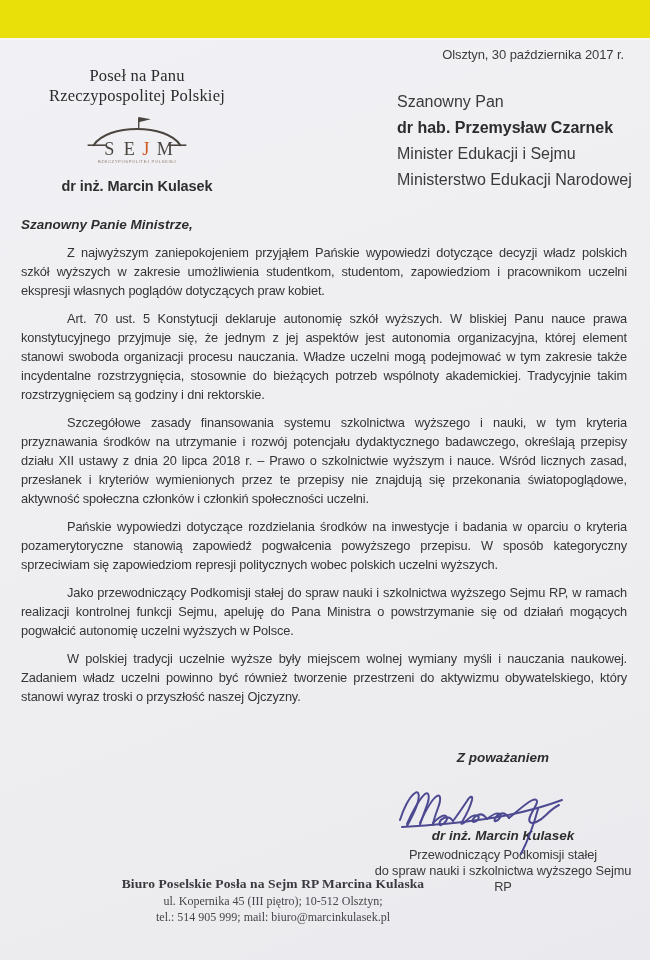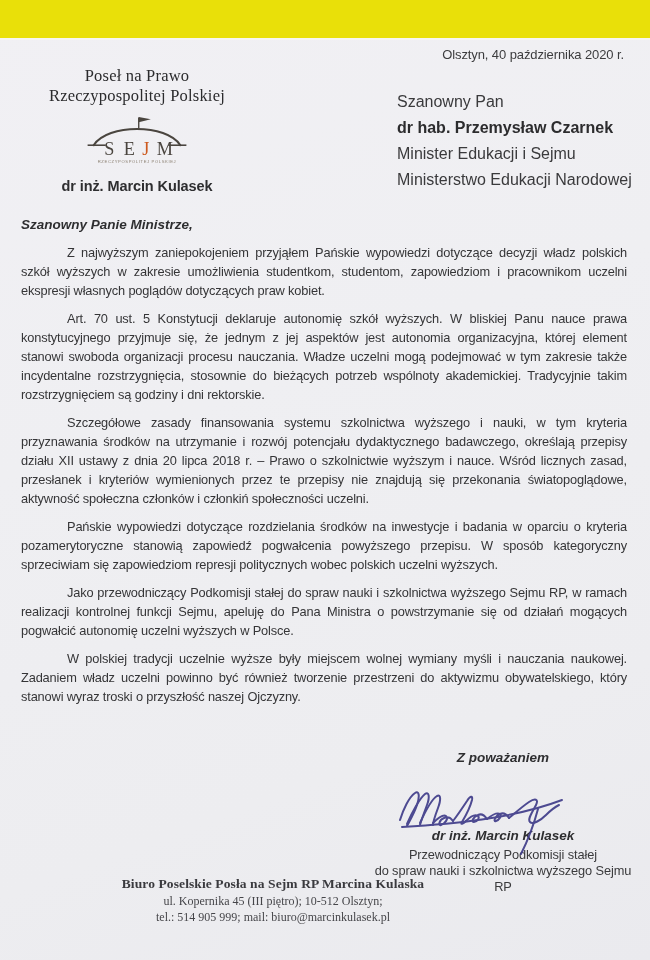--- a/index.html
+++ b/index.html
@@ -80,25 +80,25 @@
   .footer-line1{font-size:13.5px;font-weight:bold;color:#3a3a3e;margin-bottom:2px;letter-spacing:0.1px;}
   .footer-line{font-size:12px;line-height:15.5px;}
 </style>
 </head>
 <body>
 
 <div class="page">
 
   <div class="banner"></div>
 
-  <div class="dateline">Olsztyn, 40 października 2020 r.</div>
+  <div class="dateline">Olsztyn, 30 października 2017 r.</div>
 
   <div class="sender">
     <div class="sender-title">
-      <div>Poseł na Prawo</div>
+      <div>Poseł na Panu</div>
       <div>Rzeczypospolitej  Polskiej</div>
     </div>
     <svg class="sejm-logo" width="104" height="56" viewBox="0 0 120 62">
 
       <path d="M62,5 L62,18" stroke="#4a453f" stroke-width="1.6" fill="none"></path>
       <path d="M62,4.5 L76,7 L62,10.5 Z" fill="#4a453f"></path>
 
       <path d="M10,37 C26,12 94,12 110,37" stroke="#4a453f" stroke-width="2.4" fill="none" stroke-linecap="round"></path>
 
       <path d="M3,37 L24,37" stroke="#4a453f" stroke-width="1.8" fill="none"></path>

